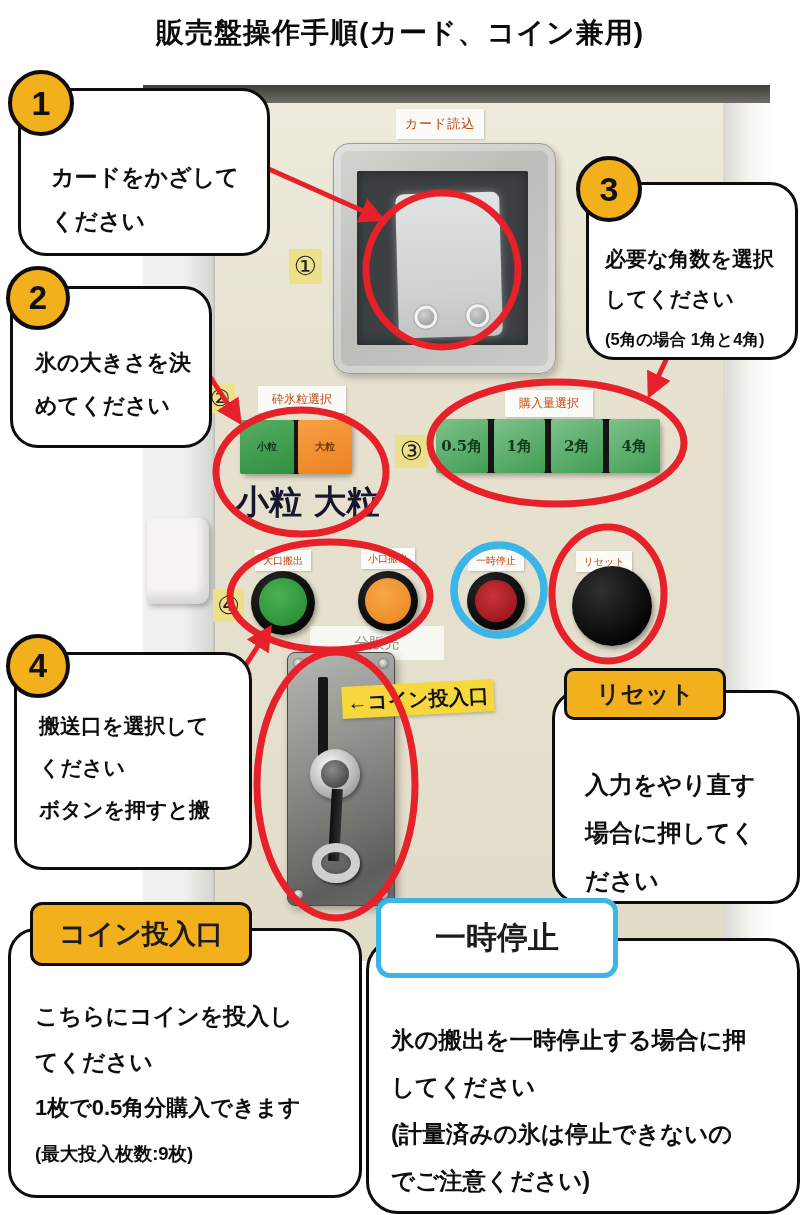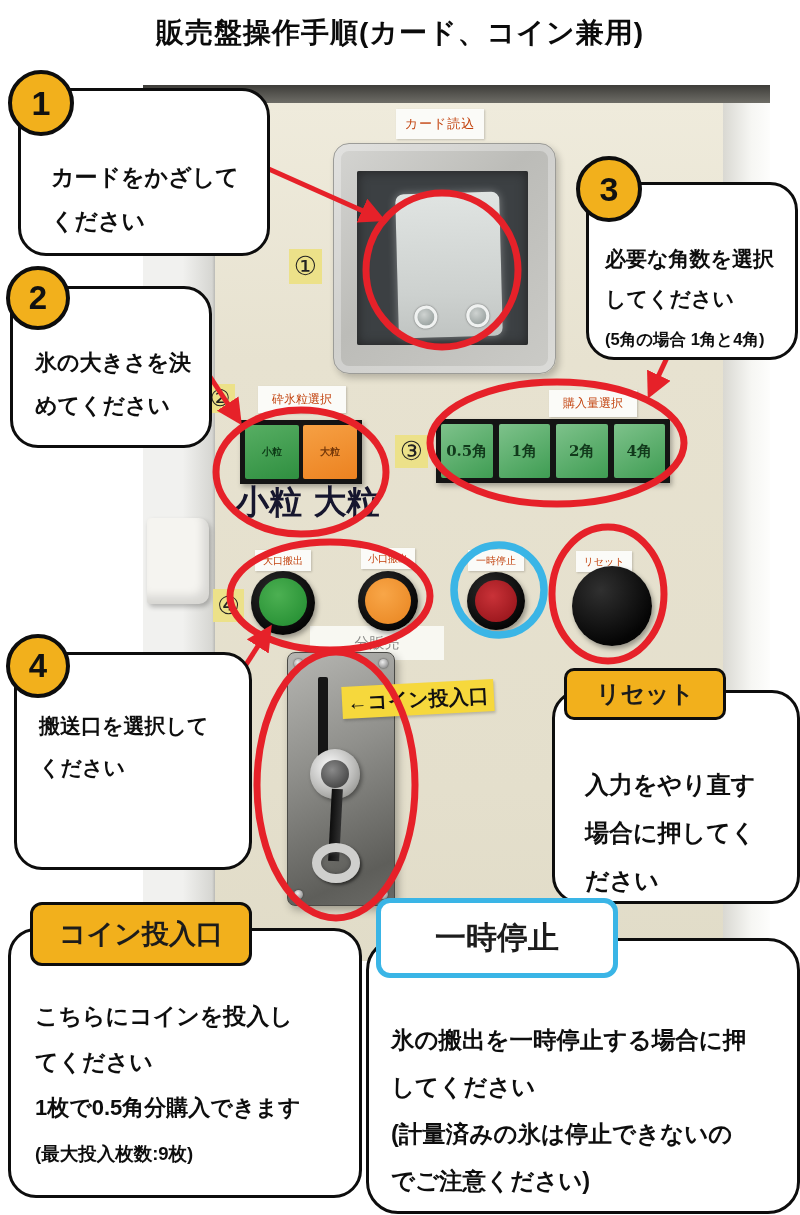--- a/index.html
+++ b/index.html
@@ -32,21 +32,21 @@
       background:linear-gradient(135deg,#d5d5d2,#bcbcb8 45%,#cbcbc7);border:1px solid #9c9c98;
       box-shadow:inset 0 0 0 7px rgba(255,255,255,.3),3px 4px 7px rgba(0,0,0,.22);}
   .card-window{left:23px;top:27px;width:171px;height:174px;background:#3c4043;border-radius:2px;
       box-shadow:inset 0 0 12px #222;}
   .card-device{left:40px;top:22px;width:104px;height:144px;border-radius:8px;transform:rotate(-1.5deg);
       background:linear-gradient(180deg,#e0e4e2,#cdd1cf 70%,#c0c4c2);box-shadow:0 0 8px rgba(255,255,255,.35);}
   .screw{width:17px;height:17px;border-radius:50%;background:radial-gradient(circle at 40% 35%,#cfd3d1,#8b9593);
       border:3px solid #f0f2f1;box-shadow:0 0 2px #555;}
 
   
-  .btn-block{background:#141414;border-radius:0;display:flex;padding:5px;gap:4px;z-index:3;
+  .btn-block{background:#141414;border-radius:7px;display:flex;gap:4px;z-index:3;
       box-shadow:2px 3px 5px rgba(0,0,0,.3);}
   .sq{flex:1;display:flex;align-items:center;justify-content:center;border-radius:2px;
       font-size:10px;font-weight:bold;}
   .sq.green{background:linear-gradient(160deg,#57ae63,#2f8f40);color:#0d3b17;}
   .sq.orange{background:linear-gradient(160deg,#f6a044,#ec8220);color:#75390a;}
   .sq.amount{background:linear-gradient(150deg,#7ec28b,#3f9d53);color:#123a1c;font-size:15px;
       font-family:"DejaVu Serif","Liberation Serif",serif;font-weight:600;}
 
   .grain-caption{font-family:"DejaVu Serif","Liberation Serif",serif;font-size:33px;font-weight:700;
       color:#16162e;z-index:3;white-space:nowrap;}
@@ -119,21 +119,21 @@
     <div class="abs marker" style="left:252px;top:350px;width:33px;height:33px;font-size:26px;">③</div>
     <div class="abs marker" style="left:70px;top:504px;width:31px;height:33px;font-size:25px;">④</div>
 
     <div class="abs plabel" style="left:115px;top:301px;width:88px;height:27px;font-size:12px;">砕氷粒選択</div>
     <div class="abs btn-block" style="left:97px;top:335px;width:112px;height:54px;">
       <div class="sq green">小粒</div>
       <div class="sq orange">大粒</div>
     </div>
     <div class="abs grain-caption" style="left:93px;top:395px;">小粒 大粒</div>
 
-    <div class="abs plabel" style="left:362px;top:305px;width:88px;height:27px;font-size:12px;margin-left:44px;">購入量選択</div>
+    <div class="abs plabel" style="left:362px;top:305px;width:88px;height:27px;font-size:12px;">購入量選択</div>
     <div class="abs btn-block" style="left:293px;top:334px;width:224px;height:54px;gap:6px;">
       <div class="sq amount">0.5角</div>
       <div class="sq amount">1角</div>
       <div class="sq amount">2角</div>
       <div class="sq amount">4角</div>
     </div>
 
     <div class="abs plabel" style="left:112px;top:465px;width:56px;height:21px;font-size:10px;">大口搬出</div>
     <div class="abs plabel" style="left:218px;top:463px;width:54px;height:21px;font-size:10px;">小口搬出</div>
     <div class="abs plabel" style="left:325px;top:465px;width:56px;height:21px;font-size:10px;">一時停止</div>
@@ -208,20 +208,21 @@
       <div>してください</div>
       <div style="font-size:16.5px;">(5角の場合 1角と4角)</div>
     </div>
   </div>
   <div class="abs badge" style="left:576px;top:156px;width:58px;height:58px;font-size:34px;">3</div>
 
   <div class="abs bubble" style="left:14px;top:652px;width:232px;height:212px;">
     <div class="ctext" style="padding:26px 0 0 22px;font-size:21px;line-height:42px;">
       <div>搬送口を選択して</div>
       <div>ください</div>
+      <div>ボタンを押すと搬</div>
     </div>
   </div>
   <div class="abs badge" style="left:6px;top:634px;width:56px;height:56px;font-size:33px;">4</div>
 
   <div class="abs bubble" style="left:552px;top:690px;width:242px;height:208px;">
     <div class="ctext" style="padding:44px 0 0 30px;font-size:24px;line-height:48px;font-weight:600;">
       <div>入力をやり直す</div>
       <div>場合に押してく</div>
       <div>ださい</div>
     </div>

